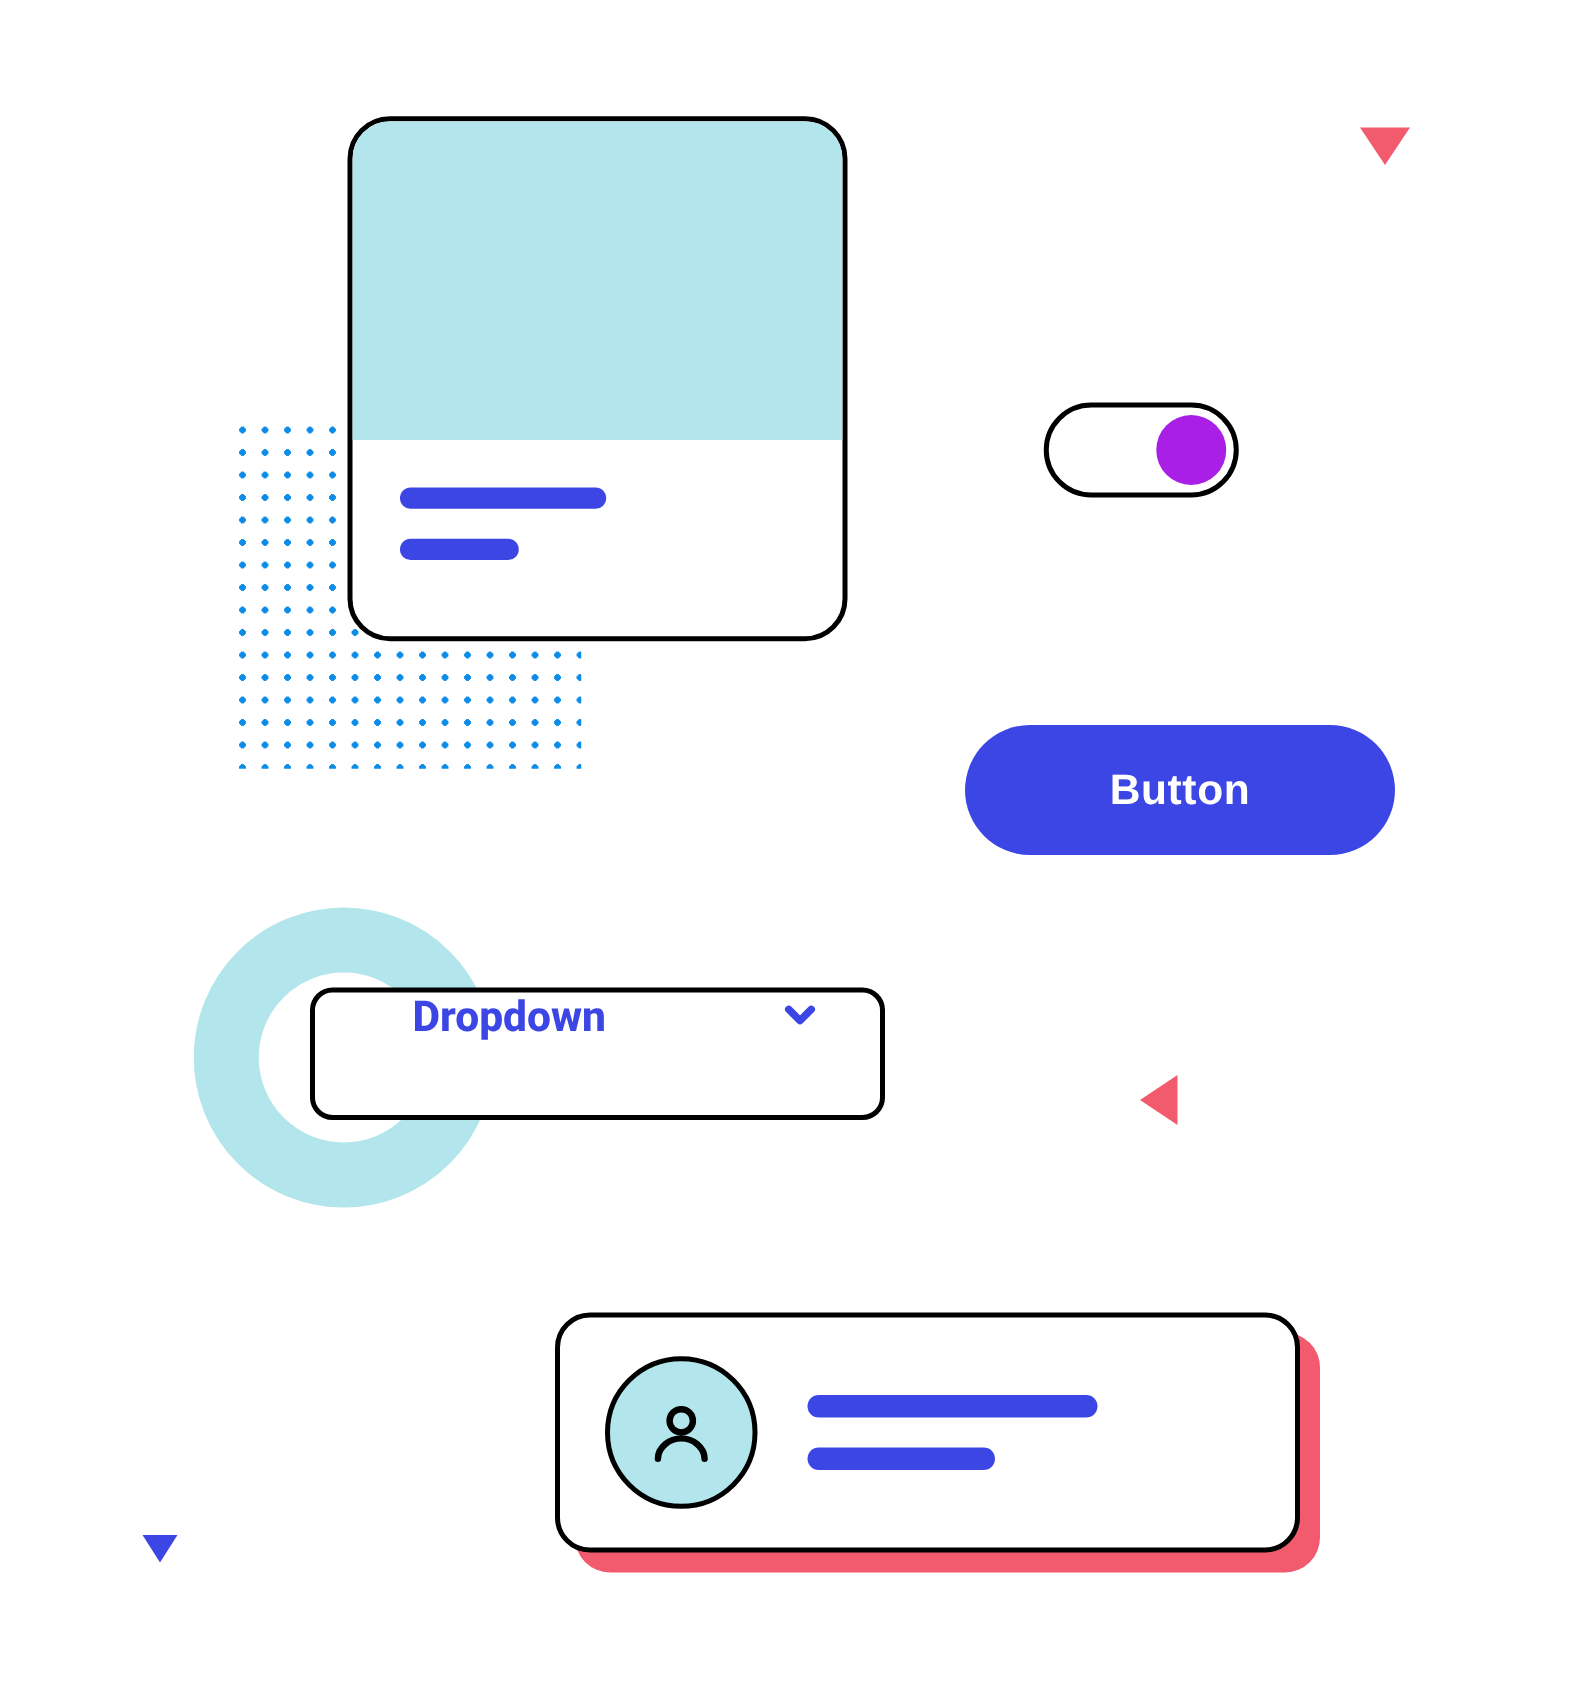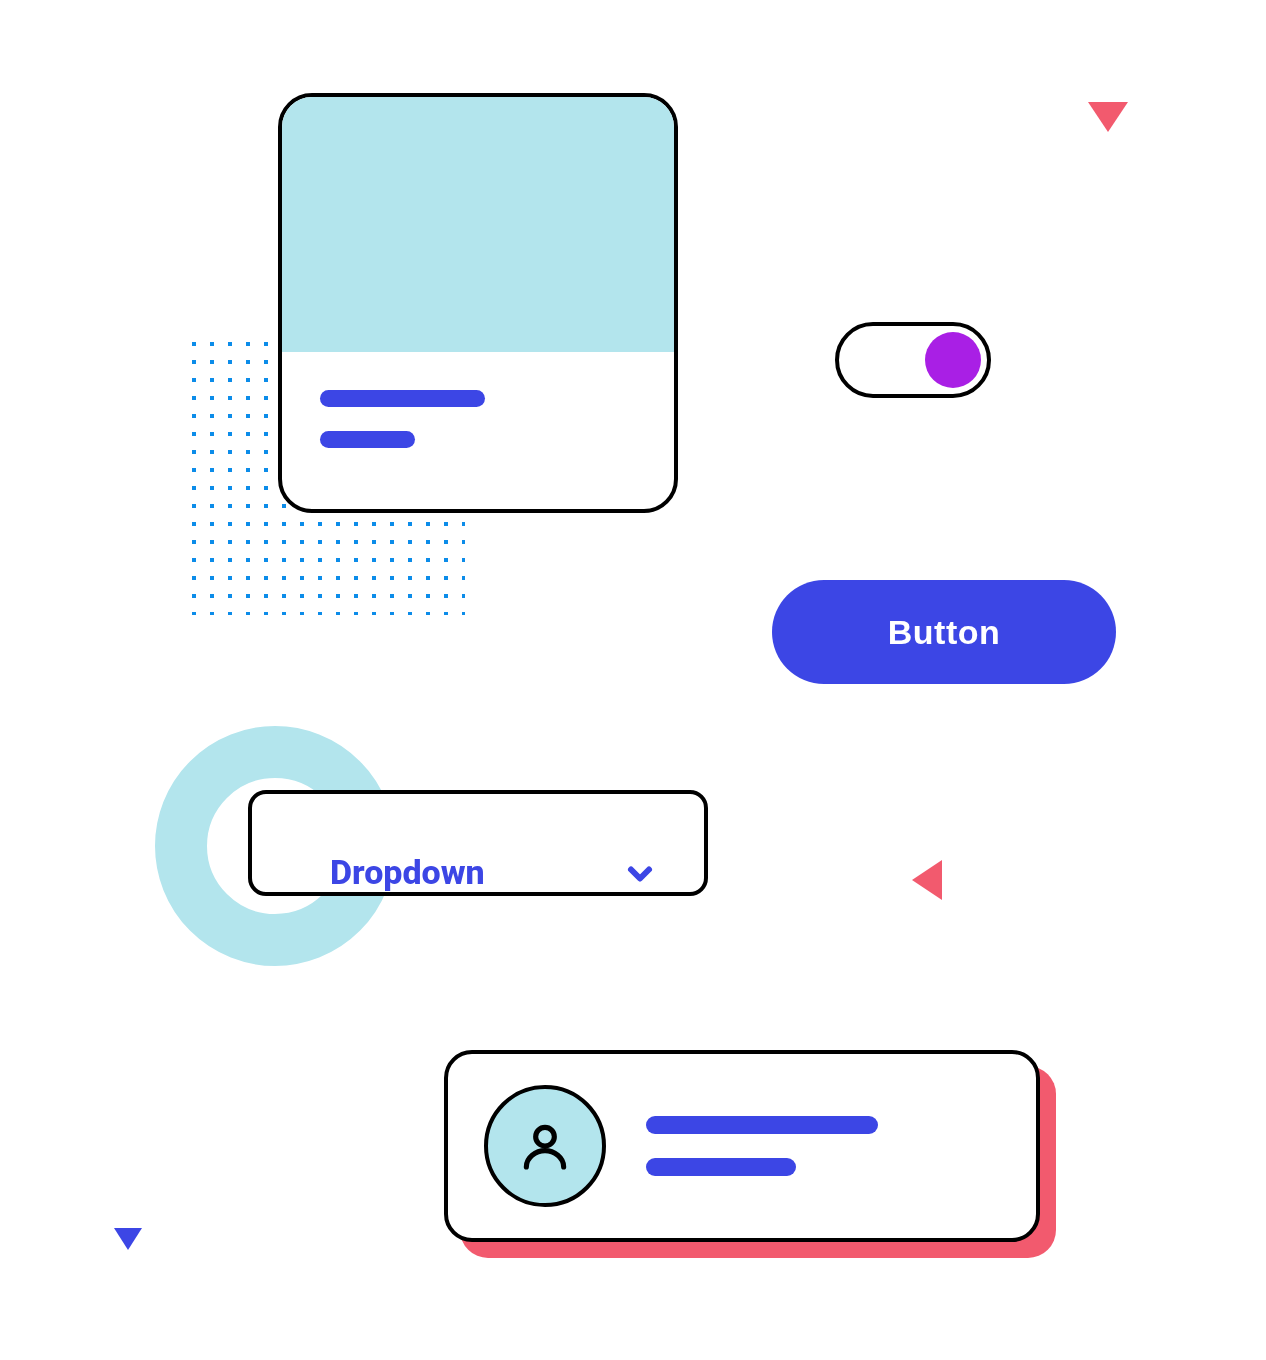--- a/index.html
+++ b/index.html
@@ -129,21 +129,21 @@
   .dropdown {
     position: absolute;
     left: 248px;
     top: 790px;
     width: 460px;
     height: 106px;
     border: 4px solid #000;
     border-radius: 18px;
     background: #fff;
     display: flex;
-    align-items: flex-end;
+    align-items: flex-start;
     justify-content: space-between;
     padding: 0 46px 0 78px;
     cursor: pointer;
   }
   .dropdown-label {
     color: #3C46E5;
     font-size: 34px;
     font-weight: 800;
   }
   .chevron {

